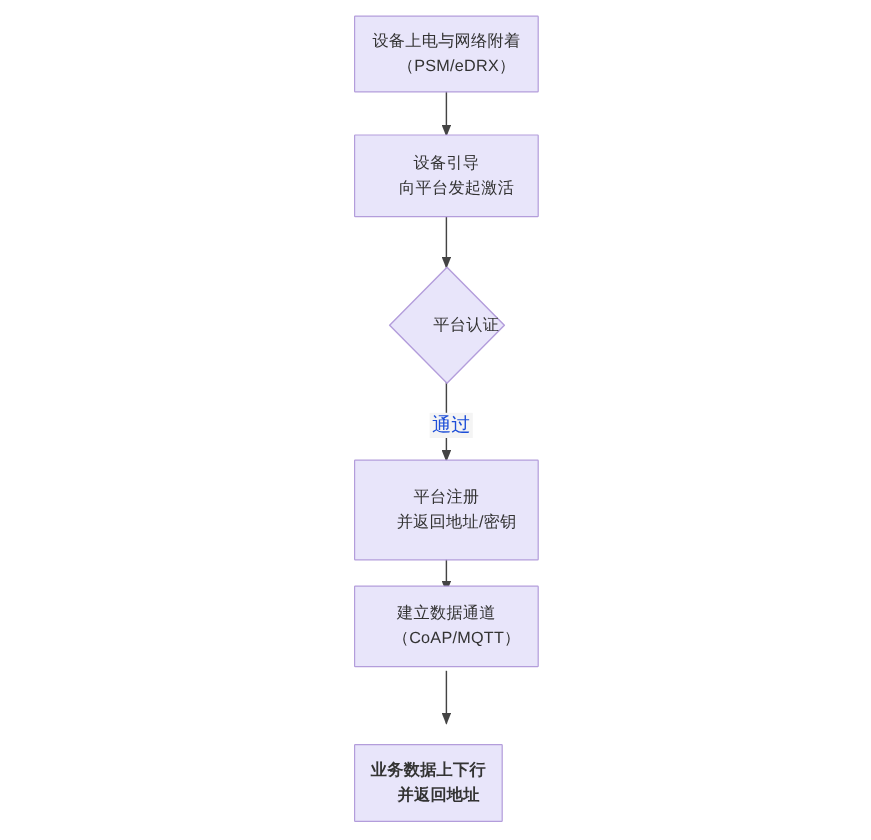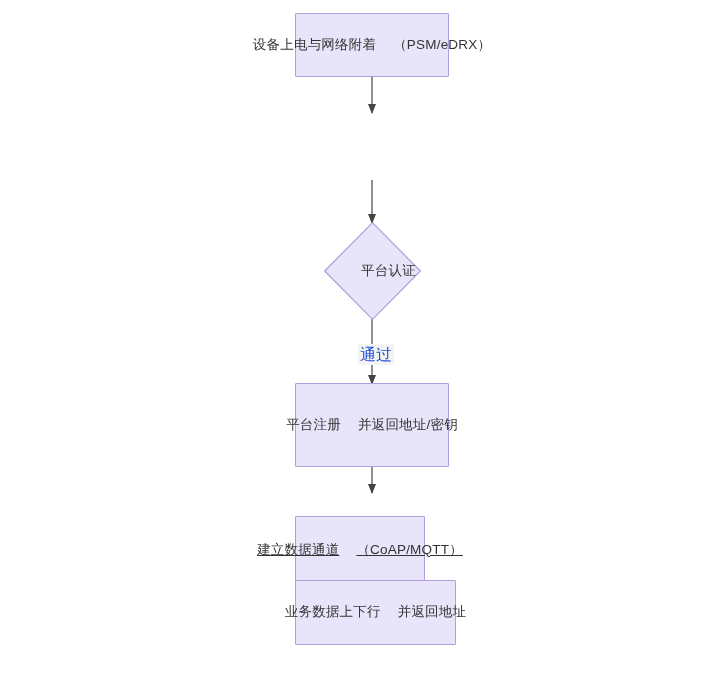--- a/index.html
+++ b/index.html
@@ -22,21 +22,21 @@
   }
 
   
   .node-box {
     position: absolute;
     box-sizing: border-box;
     background: #e8e5fa;
     border: 1px solid #b39ddb;
     border-radius: 1px;
     display: flex;
-    flex-direction: row;
+    flex-direction: column;
     align-items: center;
     justify-content: center;
     color: #333333;
     font-size: 13.5px;
     line-height: 1.55;
     text-align: center;
     letter-spacing: 0.2px;
     white-space: nowrap;
   }
   .node-box .line2 {
@@ -115,38 +115,42 @@
 
   <svg class="connector" style="left:360px; top:559px; width:24px; height:46px;" viewBox="0 0 24 46">
     <line x1="12" y1="0" x2="12" y2="44" stroke="#444444" stroke-width="1.2" marker-end="url(#arrowhead)"></line>
   </svg>
 
   <div class="node-box" style="left:295px; top:13px; width:154px; height:64px;">
     <span>设备上电与网络附着</span>
     <span class="line2">（PSM/eDRX）</span>
   </div>
 
+  <div class="node-box" style="left:295px; top:112px; width:154px; height:69px;">
+    <span>设备引导</span>
+    <span class="line2">向平台发起激活</span>
+  </div>
 
   <div class="node-diamond" style="left:324px; top:222px; width:97px; height:98px;">
     <svg class="diamond-shape" viewBox="0 0 97 98" preserveAspectRatio="none">
       <polygon points="48.5,0.7 96.3,49 48.5,97.3 0.7,49" fill="#e8e5fa" stroke="#b39ddb" stroke-width="1.2"></polygon>
     </svg>
     <div class="diamond-label">平台认证</div>
   </div>
 
   <div class="edge-label" style="left:358px; top:344px;">通过</div>
 
   <div class="node-box" style="left:295px; top:383px; width:154px; height:84px;">
     <span>平台注册</span>
     <span class="line2">并返回地址/密钥</span>
   </div>
 
-  <div class="node-box" style="left:295px; top:516px; width:130px; height:68px;text-decoration:underline;">
+  <div class="node-box" style="left:295px; top:488px; width:154px; height:68px;">
     <span>建立数据通道</span>
     <span class="line2">（CoAP/MQTT）</span>
   </div>
 
-  <div class="node-box" style="left:295px; top:580px; width:161px; height:65px;">
+  <div class="node-box" style="left:295px; top:620px; width:124px; height:65px;font-weight:bold;">
     <span>业务数据上下行</span>
     <span class="line2">并返回地址</span>
   </div>
 
 </div>
 
 </body></html>

